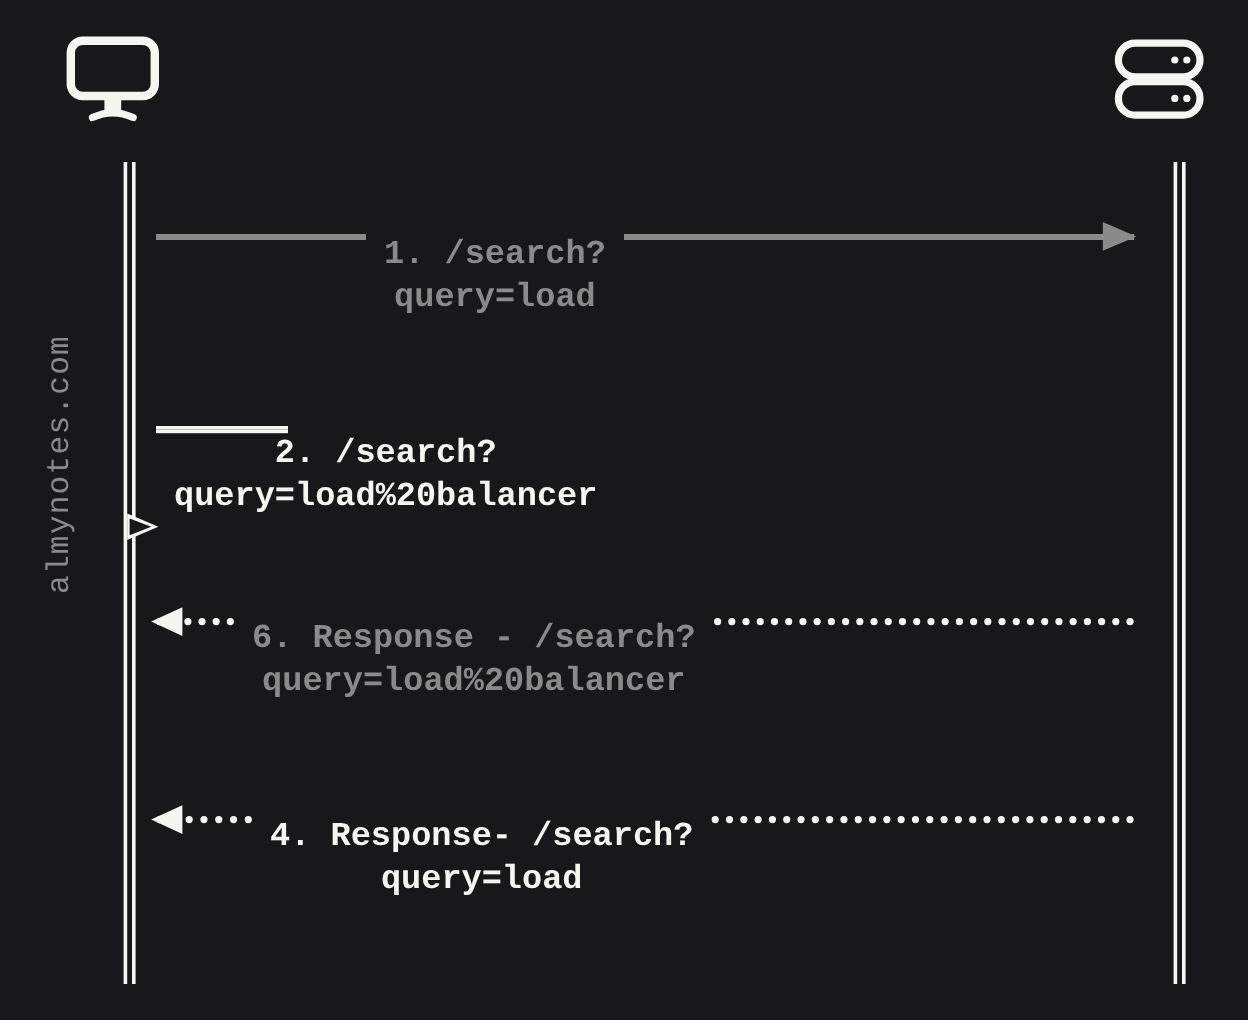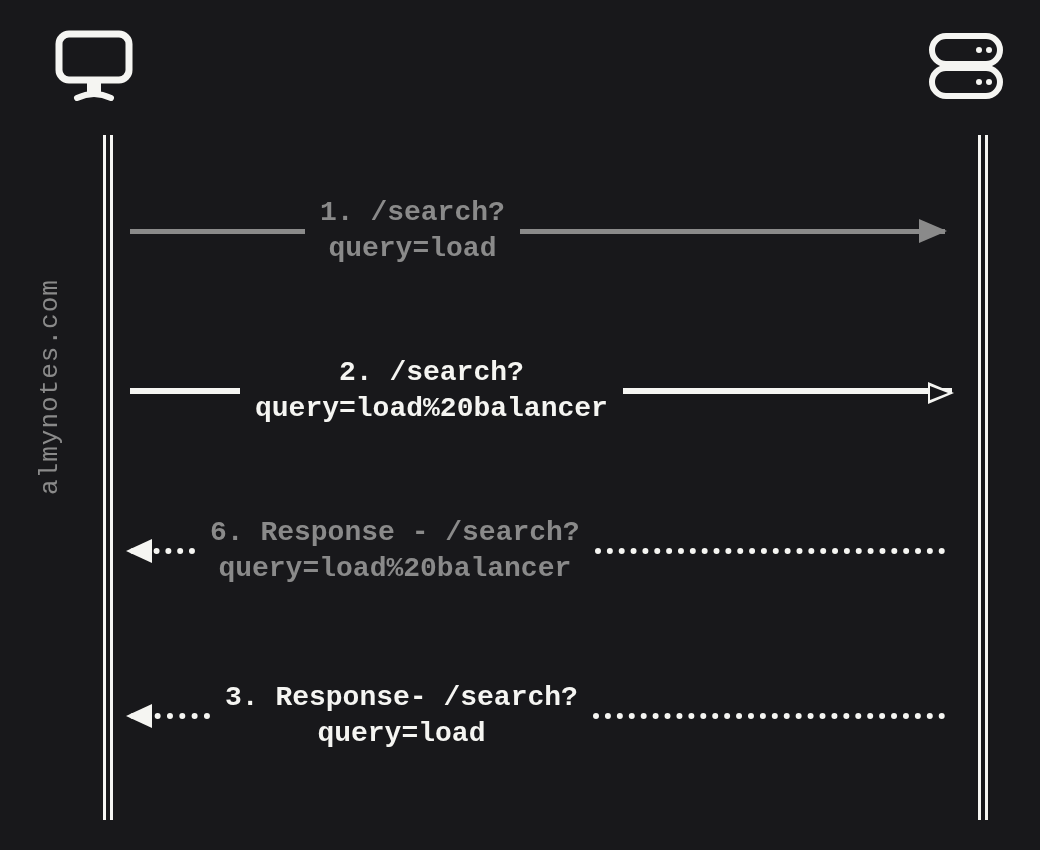--- a/index.html
+++ b/index.html
@@ -65,21 +65,21 @@
       top: 480px;
       transform: rotate(-90deg);
       transform-origin: left center;
       color: #8a8a8a;
       font-size: 26px;
       letter-spacing: 1px;
     }
     .message-row {
       position: absolute;
       display: flex;
-      align-items: center;
+      align-items: flex-start;
       justify-content: center;
     }
     .msg-text {
       text-align: center;
       font-size: 28px;
       font-weight: bold;
       line-height: 1.3;
       white-space: pre-line;
       padding: 0 15px;
     }
@@ -103,21 +103,21 @@
       content: '';
       position: absolute;
       right: -2px;
       top: -10px;
       border-left: 28px solid #8a8a8a;
       border-top: 12px solid transparent;
       border-bottom: 12px solid transparent;
     }
 
     
-    .row2 { top: 355px; left: 130px; right: 88px; }
+    .row2 { top: 355px; left: 130px; right: 88px; flex-direction: column; }
     .row2 .arrow-left-seg {
       width: 110px;
       height: 3px;
       border-top: 3px solid #f5f5f2;
       border-bottom: 3px solid #f5f5f2;
     }
     .row2 .arrow-right-seg {
       position: relative;
       flex: 1;
       height: 3px;
@@ -241,16 +241,16 @@
 
 <div class="message-row row3">
   <div class="arrow-left-seg"></div>
   <div class="msg-text gray">6. Response - /search?
 query=load%20balancer</div>
   <div class="arrow-right-seg"></div>
 </div>
 
 <div class="message-row row4">
   <div class="arrow-left-seg"></div>
-  <div class="msg-text white">3. Response- /search?
+  <div class="msg-text white">4. Response- /search?
 query=load</div>
   <div class="arrow-right-seg"></div>
 </div>
 
 </body></html>

